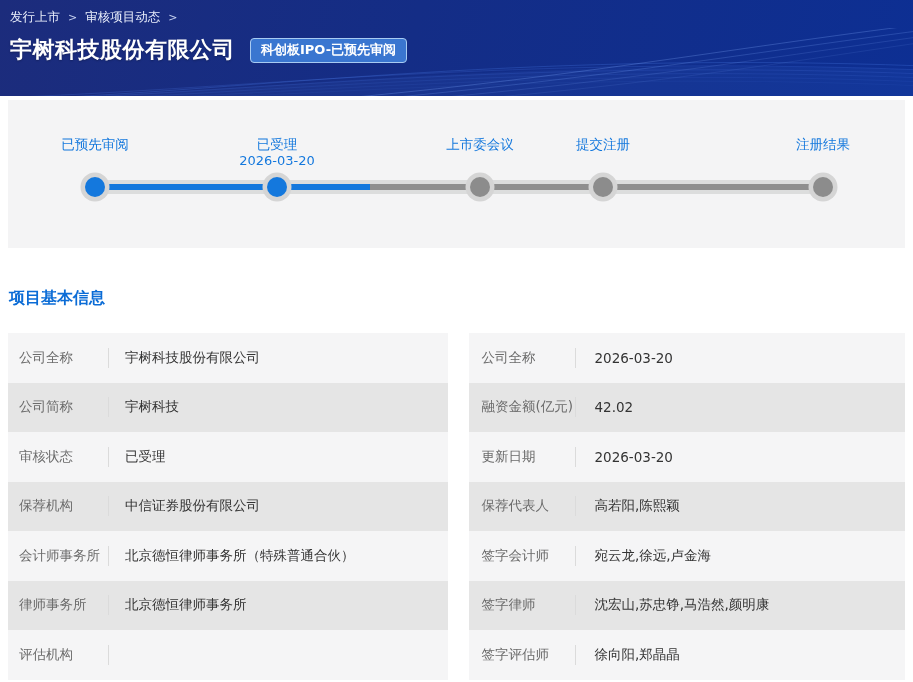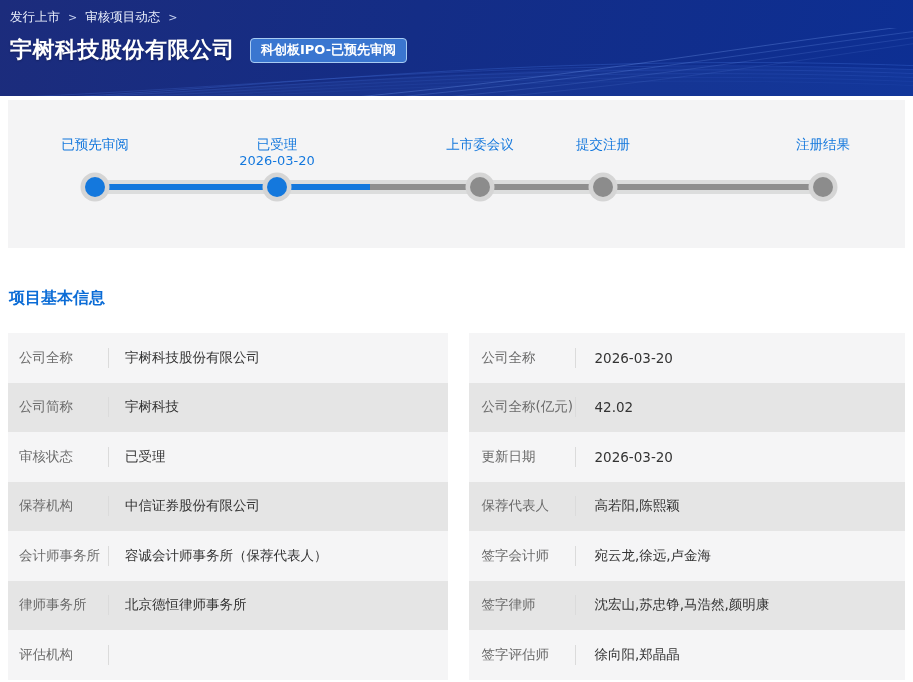--- a/index.html
+++ b/index.html
@@ -172,21 +172,21 @@
 
         <div class="row">
           <span class="row-label">保荐机构</span>
           <span class="row-divider"></span>
           <span class="row-value">中信证券股份有限公司</span>
         </div>
 
         <div class="row">
           <span class="row-label">会计师事务所</span>
           <span class="row-divider"></span>
-          <span class="row-value">容诚会计师事务所（保荐代表人）</span>
+          <span class="row-value">北京德恒律师事务所（特殊普通合伙）</span>
         </div>
 
         <div class="row">
           <span class="row-label">律师事务所</span>
           <span class="row-divider"></span>
           <span class="row-value">北京德恒律师事务所</span>
         </div>
 
         <div class="row">
           <span class="row-label">评估机构</span>
@@ -196,21 +196,21 @@
 
     <div class="info-col col-right">
 
         <div class="row">
           <span class="row-label">公司全称</span>
           <span class="row-divider"></span>
           <span class="row-value">2026-03-20</span>
         </div>
 
         <div class="row">
-          <span class="row-label">公司全称(亿元)</span>
+          <span class="row-label">融资金额(亿元)</span>
           <span class="row-divider"></span>
           <span class="row-value">42.02</span>
         </div>
 
         <div class="row">
           <span class="row-label">更新日期</span>
           <span class="row-divider"></span>
           <span class="row-value">2026-03-20</span>
         </div>
 

